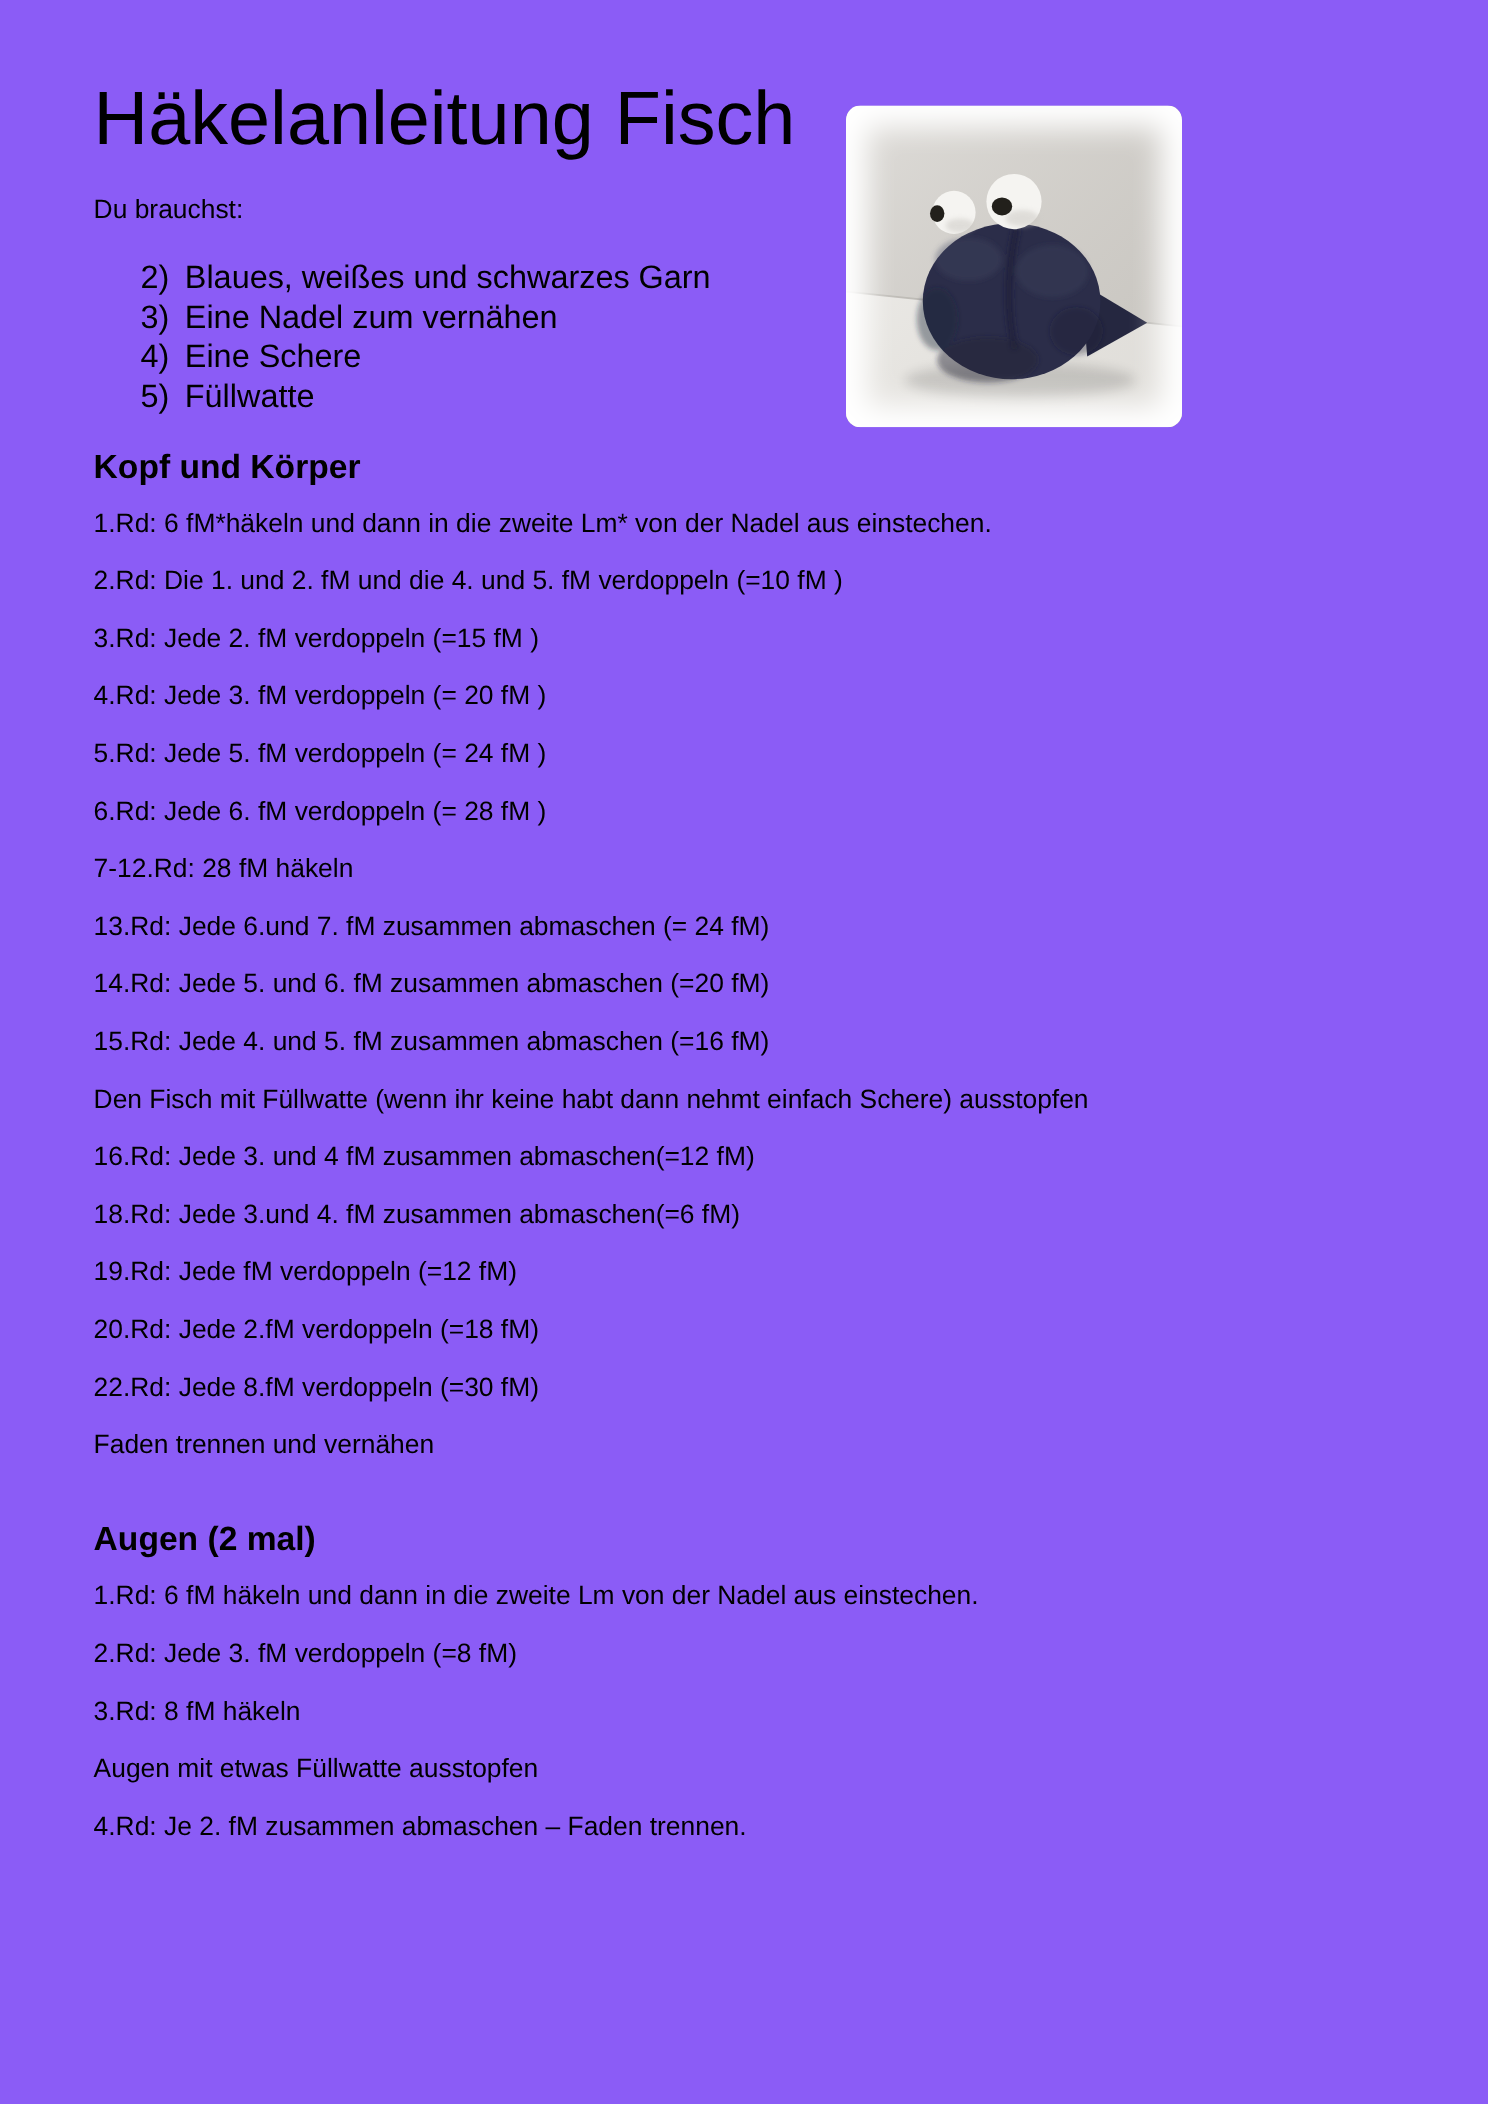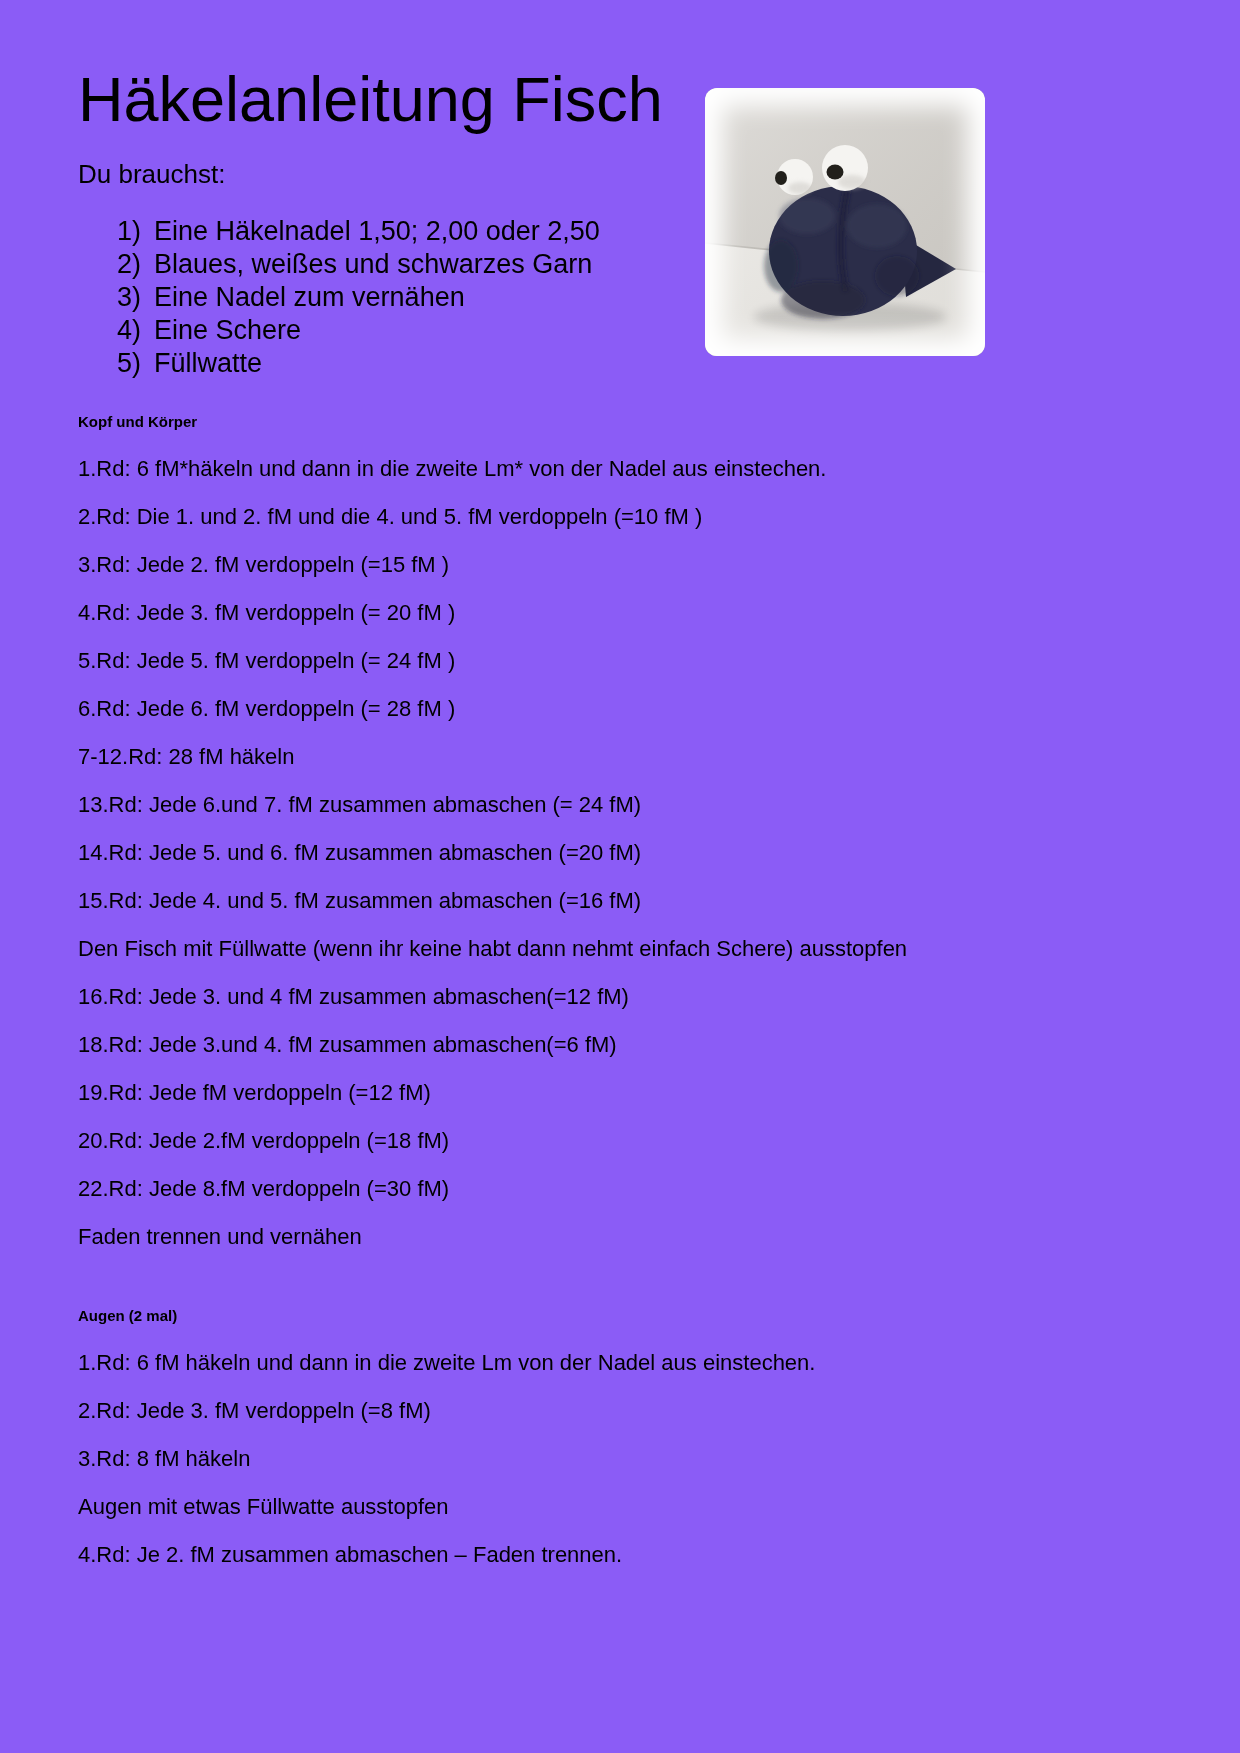--- a/index.html
+++ b/index.html
@@ -19,36 +19,36 @@
     overflow: hidden;
   }
   h1.doc-title {
     margin: 62px 0 0 0;
     font-size: 63px;
     font-weight: 400;
     line-height: 1.2;
   }
   p.intro {
     margin: 24px 0 0 0;
-    font-size: 26px;
+    font-size: 22px;
     line-height: 25px;
   }
   ol.materials {
     list-style: none;
     margin: 28px 0 0 39px;
     padding: 0;
     font-size: 27px;
     line-height: 33px;
   }
   ol.materials li .num {
     display: inline-block;
     width: 37px;
   }
   .section-heading {
-    font-size: 15px;
+    font-size: 28px;
     line-height: 27px;
     font-weight: 700;
     margin: 0 0 21px 0;
   }
   #sections .section:first-child .section-heading { margin-top: 28px; }
   #sections .section.later .section-heading { margin-top: 52px; }
   p.line {
     font-size: 22px;
     line-height: 26px;
     margin: 0 0 22px 0;
@@ -73,21 +73,20 @@
 </head>
 <body>
 
 <div class="page">
 
   <h1 class="doc-title">Häkelanleitung Fisch</h1>
 
   <p class="intro">Du brauchst:</p>
 
   <ol class="materials" id="materials-list">
-      <li><span class="num">1)</span><span>Eine Häkelnadel 1,50; 2,00 oder 2,50</span></li>
       <li><span class="num">2)</span><span>Blaues, weißes und schwarzes Garn</span></li>
       <li><span class="num">3)</span><span>Eine Nadel zum vernähen</span></li>
       <li><span class="num">4)</span><span>Eine Schere</span></li>
       <li><span class="num">5)</span><span>Füllwatte</span></li>
     </ol>
 
   <div id="sections">
       <div class="section">
         <h2 class="section-heading">Kopf und Körper</h2>
         <p class="line">1.Rd: 6 fM*häkeln und dann in die zweite Lm* von der Nadel aus einstechen.</p>

